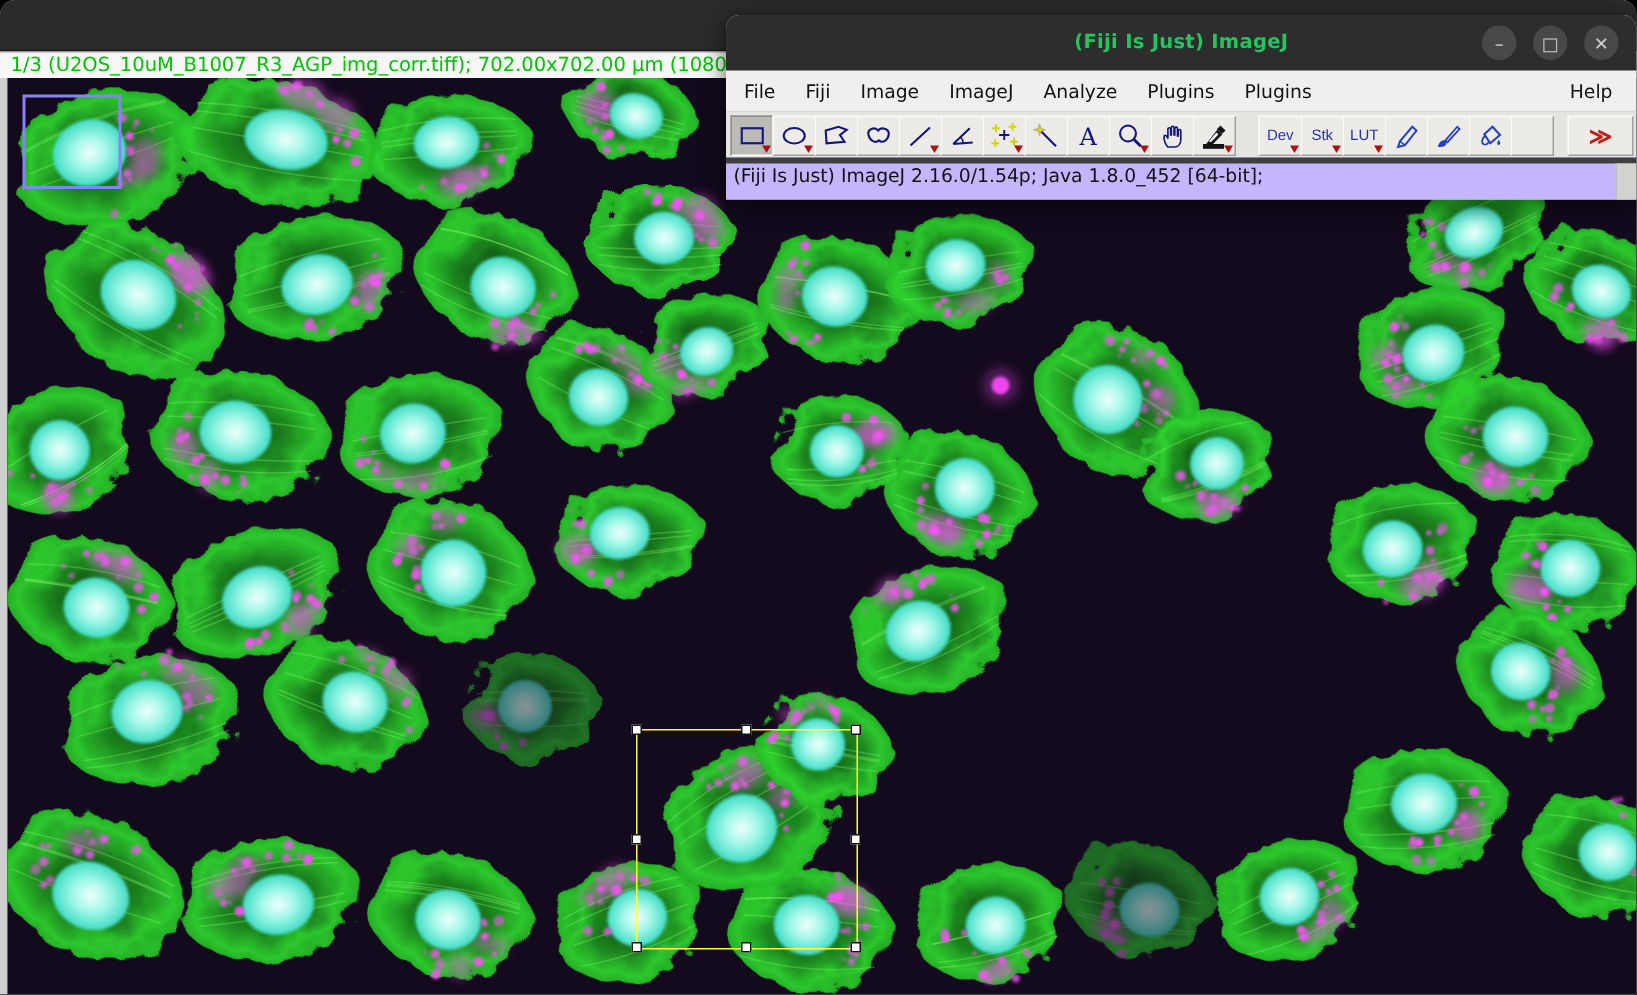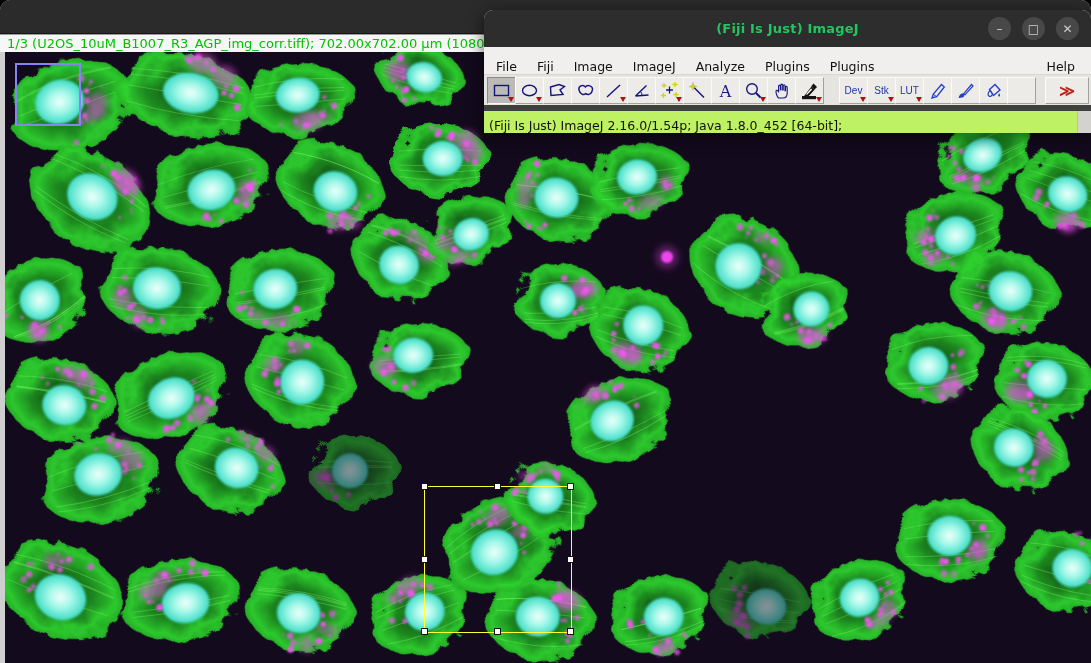--- a/index.html
+++ b/index.html
@@ -32,21 +32,21 @@
                background:#f0efed; border-radius:9px 9px 0 0;
                box-shadow:0 3px 16px rgba(0,0,0,.6); }
   .ij-titlebar { height:37px; background:#2d2d2d; border-radius:9px 9px 0 0;
                  display:flex; align-items:center; justify-content:center; position:relative; }
   .ij-title { color:#22c55e; font-size:13px; font-weight:bold; letter-spacing:.2px; }
   .ij-controls { position:absolute; right:12px; top:7px; display:flex; gap:11px; }
   .ctrl { width:23px; height:23px; border-radius:50%; background:#484848; color:#cfcfcf;
           display:flex; align-items:center; justify-content:center; font-size:12px;
           line-height:1; cursor:default; }
 
-  .ij-menubar { height:28px; display:flex; align-items:flex-end; background:#f0efed;
+  .ij-menubar { height:28px; display:flex; align-items:center; background:#f0efed;
                 border-bottom:1px solid #d8d6d3; padding:0 6px 0 2px; }
   .menu-item { padding:0 10px; font-size:12.5px; color:#111; }
   .menu-item.help { margin-left:auto; }
 
   .ij-toolbar { height:30px; background:#e6e4e1; display:flex; align-items:stretch;
                 padding:2px 2px 1px 3px; }
   .tool { position:relative; width:29px; background:#edebe8; border:1px solid #a0a0a0;
           border-top-color:#fbfbfb; border-left-color:#fbfbfb; margin-left:-1px;
           display:flex; align-items:center; justify-content:center; padding:0; }
   .tool:first-child { margin-left:0; }
@@ -54,22 +54,22 @@
                    border-bottom-color:#fbfbfb; border-right-color:#fbfbfb; }
   .tool .ticon { display:flex; align-items:center; justify-content:center; }
   .tool-spacer { width:16px; background:transparent; }
   .tool.more { margin-left:auto; width:44px; }
   .more-glyph { color:#bb2218; font-size:15px; font-weight:bold; }
   .tool-label { color:#2233aa; font-size:10px; }
   .dd { position:absolute; right:1px; bottom:1px; width:0; height:0;
         border-left:3.5px solid transparent; border-right:3.5px solid transparent;
         border-top:5px solid #aa1111; }
 
-  .ij-statusbar { position:relative; height:28px; background:#bef264;
-                  border-top:6px solid #404040; display:flex; align-items:flex-end; }
+  .ij-statusbar { position:relative; height:28px; background:#c4b5fd;
+                  border-top:4px solid #404040; display:flex; align-items:flex-start; }
   .status-text { padding-left:5px; font-size:12.5px; color:#111; white-space:nowrap; }
   .search-input { position:absolute; right:14px; top:0; height:100%; width:172px;
                   border:none; border-left:1px solid #d6d6d6; background:#fff;
                   font-size:15px; padding-left:10px; color:#333;
                   font-family:"DejaVu Sans", sans-serif; outline:none; }
   .search-input::placeholder { color:#b9b9b9; }
   .search-corner { position:absolute; right:0; top:0; width:14px; height:100%;
                    background:#d4d2cf; border-left:1px solid #bdbdbd; }
 </style>
 </head>

